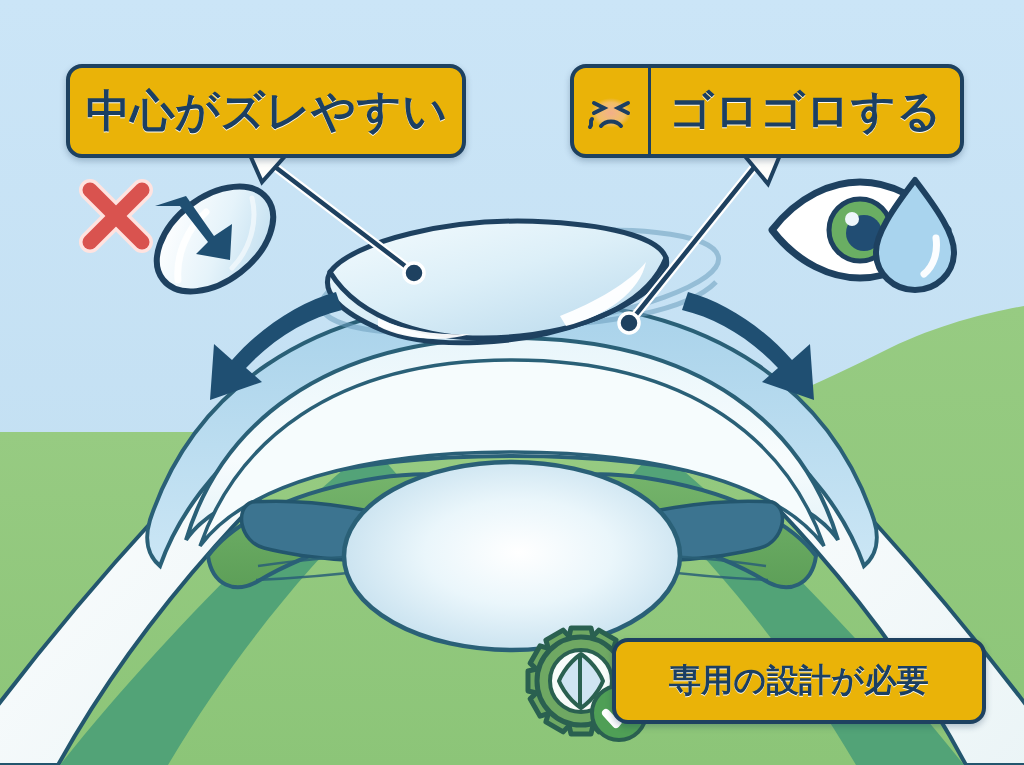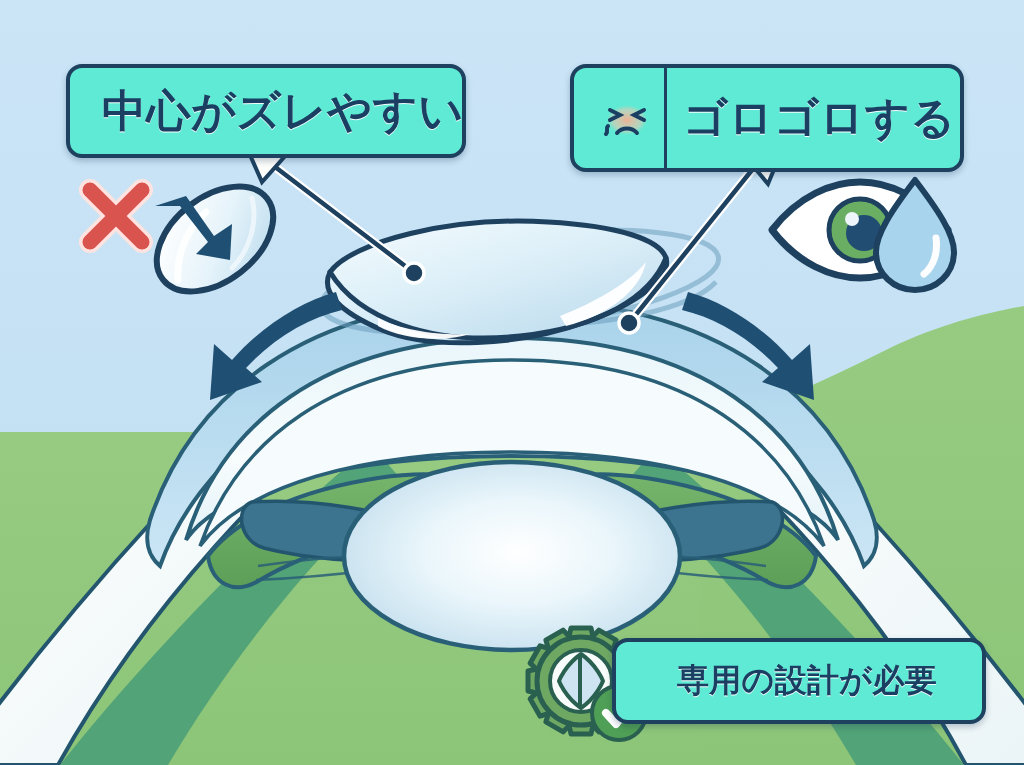--- a/index.html
+++ b/index.html
@@ -22,25 +22,24 @@
     width: 1024px;
     height: 765px;
   }
 
   
   .callout {
     position: absolute;
     box-sizing: border-box;
     display: flex;
     align-items: stretch;
-    background: #5eead4;
+    background: #eab308;
     border: 4px solid #1e4160;
     border-radius: 16px;
     box-shadow: 0 3px 6px rgba(25, 55, 85, 0.28);
-    padding-left: 16px;
   }
   .callout .label {
     display: flex;
     align-items: center;
     justify-content: center;
     flex: 1 1 auto;
     padding: 0 16px;
     color: #1b3f63;
     font-weight: 700;
     letter-spacing: 0.01em;
@@ -61,21 +60,21 @@
     top: 64px;
     width: 400px;
     height: 94px;
   }
   #callout-left .label { font-size: 44px; }
 
   #callout-right {
     left: 570px;
     top: 64px;
     width: 394px;
-    height: 108px;
+    height: 94px;
   }
   #callout-right .label { font-size: 44px; }
 
   #callout-bottom {
     left: 612px;
     top: 638px;
     width: 374px;
     height: 86px;
   }
   #callout-bottom .label { font-size: 32px; }

